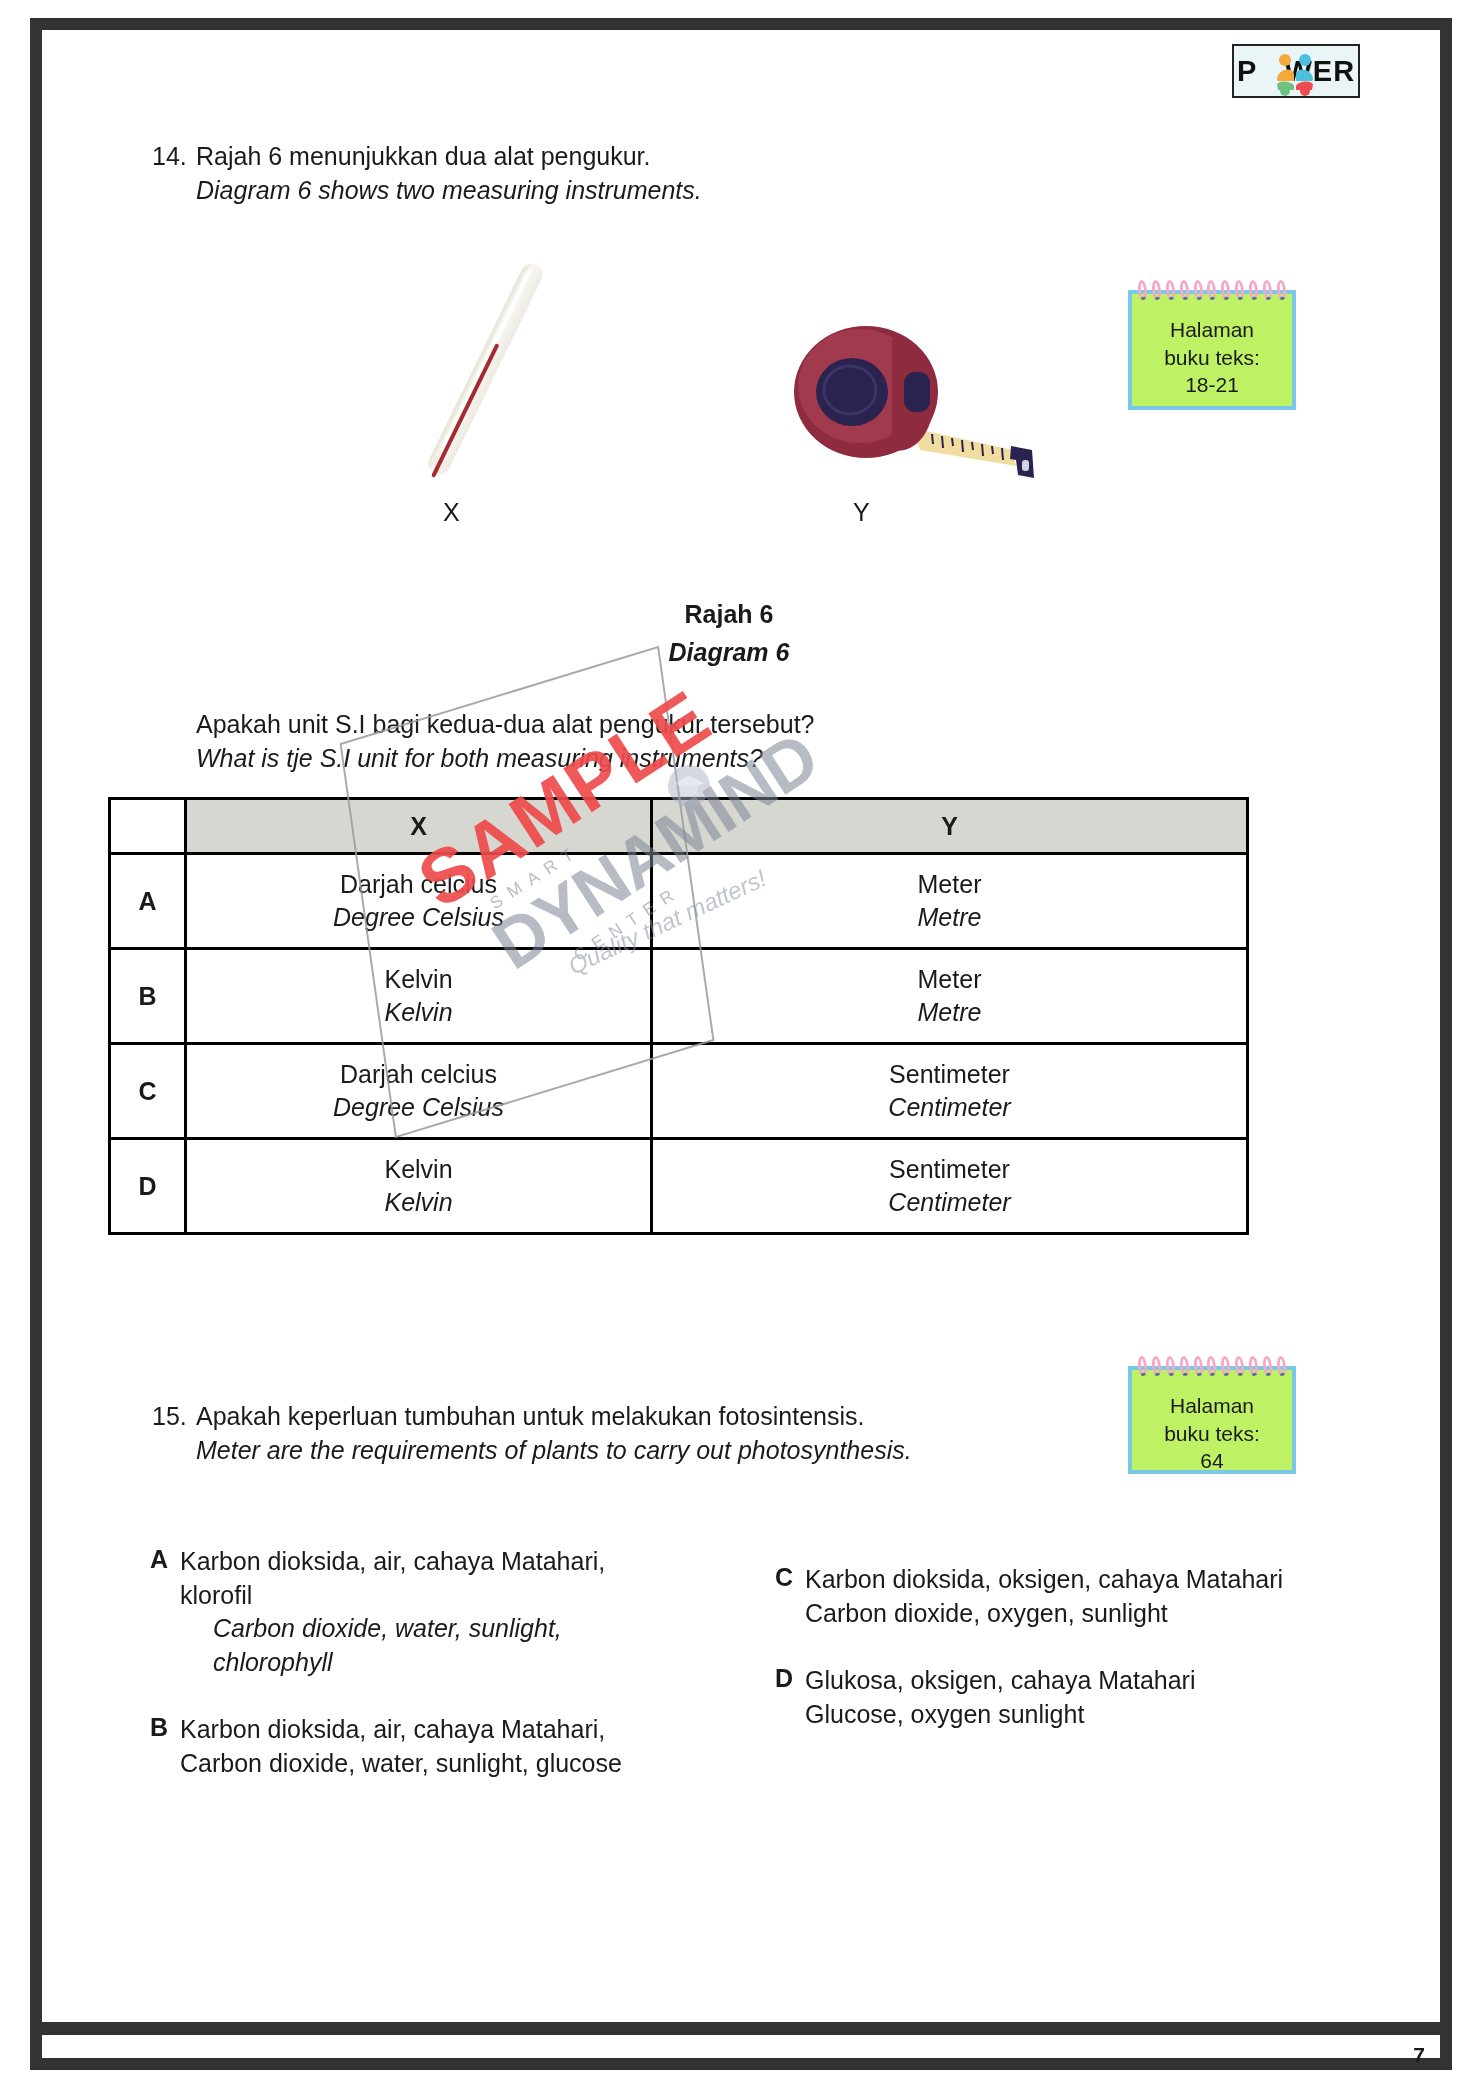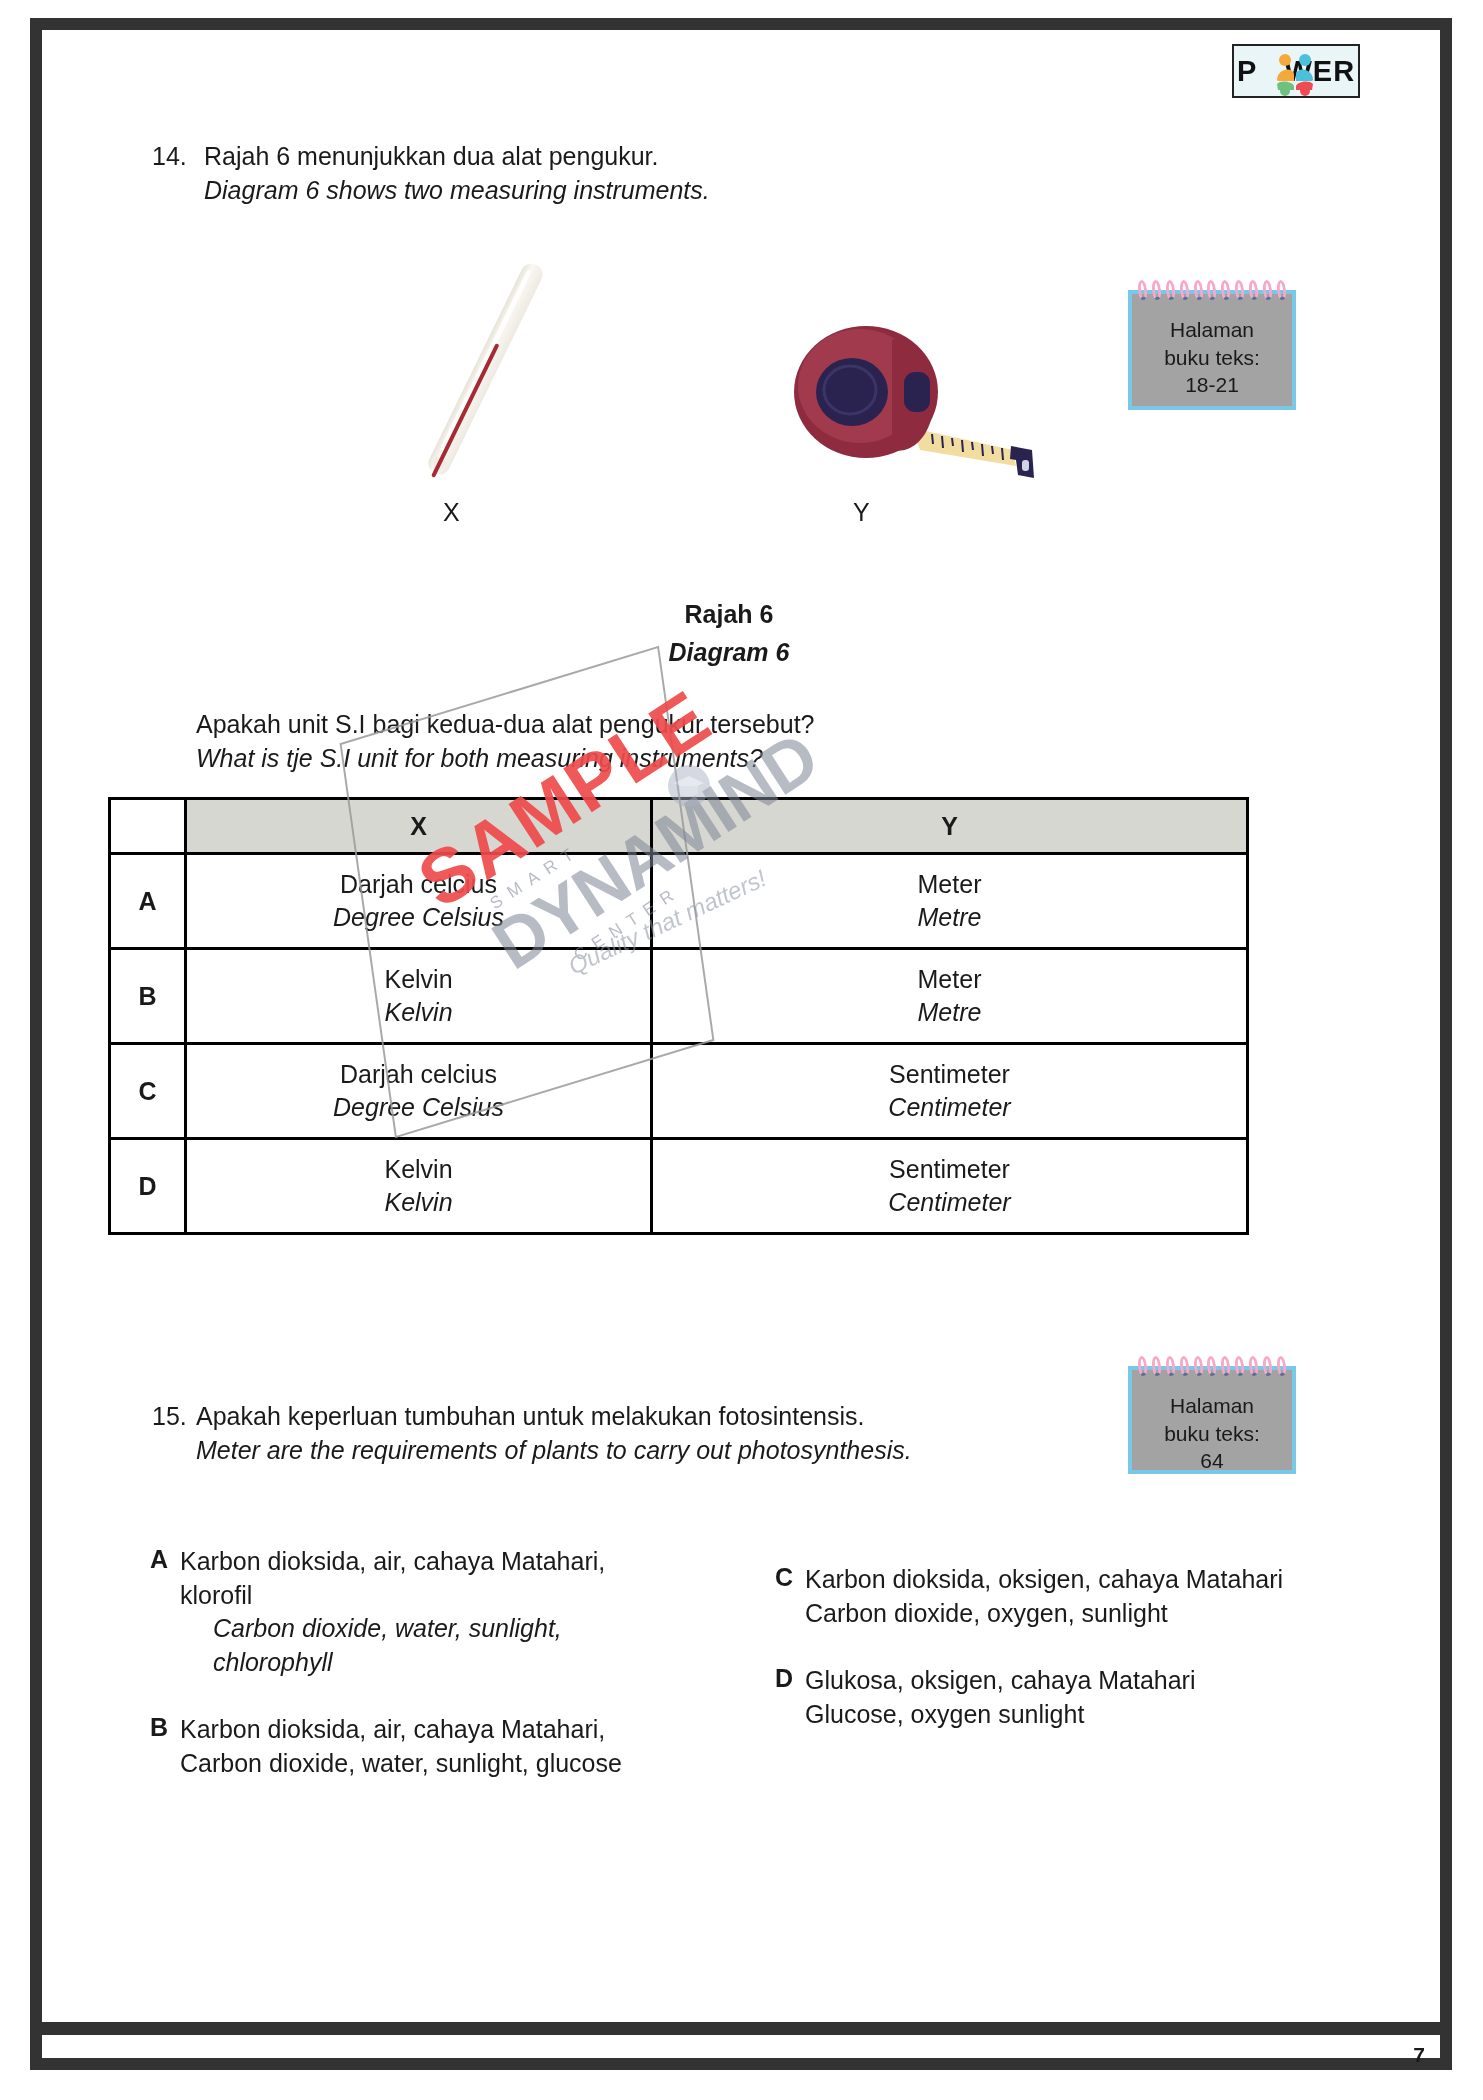--- a/index.html
+++ b/index.html
@@ -71,21 +71,21 @@
     line-height: 1.34;
   }
   .q-line-en {
     font-size: 25px;
     font-style: italic;
     line-height: 1.34;
   }
 
   
   #q14-block { position: absolute; left: 152px; top: 140px; width: 1000px; }
-  #q14-block .row { display: flex; gap: 8px; }
+  #q14-block .row { display: flex; }
   #q14-block .num { width: 44px; flex: none; }
   #q14-block .body { flex: 1; }
 
   
   .diagram-area {
     position: absolute;
     left: 150px;
     top: 235px;
     width: 1000px;
     height: 320px;
@@ -122,21 +122,21 @@
   .caption.bm { top: 600px; font-weight: 700; }
   .caption.en { top: 638px; font-weight: 700; font-style: italic; }
 
   
   #prompt-block { position: absolute; left: 196px; top: 708px; width: 1000px; }
 
   
   .notepad {
     position: absolute;
     border: 4px solid #79c8e8;
-    background: #a3a3a3;
+    background: #bef264;
     box-sizing: border-box;
   }
   .notepad .rings {
     position: absolute;
     left: 0;
     right: 0;
     top: -14px;
     height: 22px;
     display: flex;
     justify-content: space-around;

